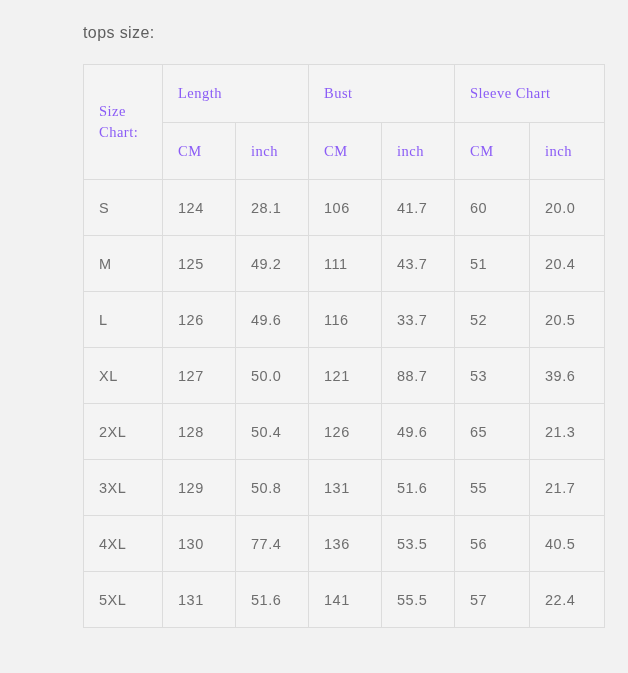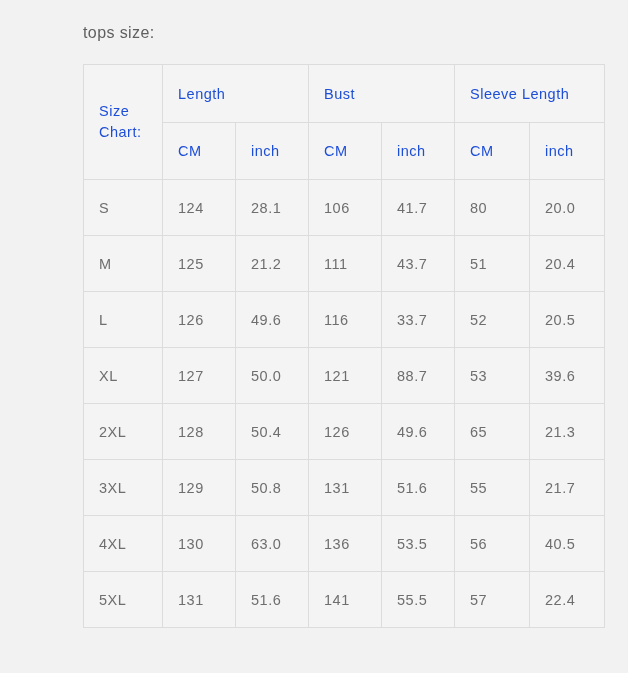--- a/index.html
+++ b/index.html
@@ -50,21 +50,22 @@
     text-align: left;
     vertical-align: middle;
     padding: 0 0 0 15px;
     color: #6e6e6e;
     font-size: 14.5px;
     letter-spacing: 0.5px;
     background: #f4f4f4;
     box-sizing: border-box;
   }
   table.size-chart th {
-    color: #1d4ed8;
+    color: #8b5cf6;
+    font-family: Liberation Serif, serif;
   }
   
   col.c-size   { width: 79px; }
   col.c-cm1    { width: 73px; }
   col.c-in1    { width: 73px; }
   col.c-cm2    { width: 73px; }
   col.c-in2    { width: 73px; }
   col.c-cm3    { width: 75px; }
   col.c-in3    { width: 75px; }
 
@@ -100,45 +101,45 @@
           <col class="c-in3">
       </colgroup>
       <thead>
         <tr class="h-row-1">
           <th class="size-cell" rowspan="2">
             <span>Size</span>
             <span>Chart:</span>
           </th>
           <th class="grp-label" colspan="2">Length</th>
           <th class="grp-label" colspan="2">Bust</th>
-          <th class="grp-label" colspan="2">Sleeve Length</th>
+          <th class="grp-label" colspan="2">Sleeve Chart</th>
         </tr>
         <tr class="h-row-2">
           <th>CM</th>
           <th>inch</th>
           <th>CM</th>
           <th>inch</th>
           <th>CM</th>
           <th>inch</th>
         </tr>
       </thead>
       <tbody>
         <tr class="data-row">
           <td>S</td>
           <td>124</td>
           <td>28.1</td>
           <td>106</td>
           <td>41.7</td>
-          <td>80</td>
+          <td>60</td>
           <td>20.0</td>
         </tr>
         <tr class="data-row">
           <td>M</td>
           <td>125</td>
-          <td>21.2</td>
+          <td>49.2</td>
           <td>111</td>
           <td>43.7</td>
           <td>51</td>
           <td>20.4</td>
         </tr>
         <tr class="data-row">
           <td>L</td>
           <td>126</td>
           <td>49.6</td>
           <td>116</td>
@@ -169,21 +170,21 @@
           <td>129</td>
           <td>50.8</td>
           <td>131</td>
           <td>51.6</td>
           <td>55</td>
           <td>21.7</td>
         </tr>
         <tr class="data-row">
           <td>4XL</td>
           <td>130</td>
-          <td>63.0</td>
+          <td>77.4</td>
           <td>136</td>
           <td>53.5</td>
           <td>56</td>
           <td>40.5</td>
         </tr>
         <tr class="data-row">
           <td>5XL</td>
           <td>131</td>
           <td>51.6</td>
           <td>141</td>

